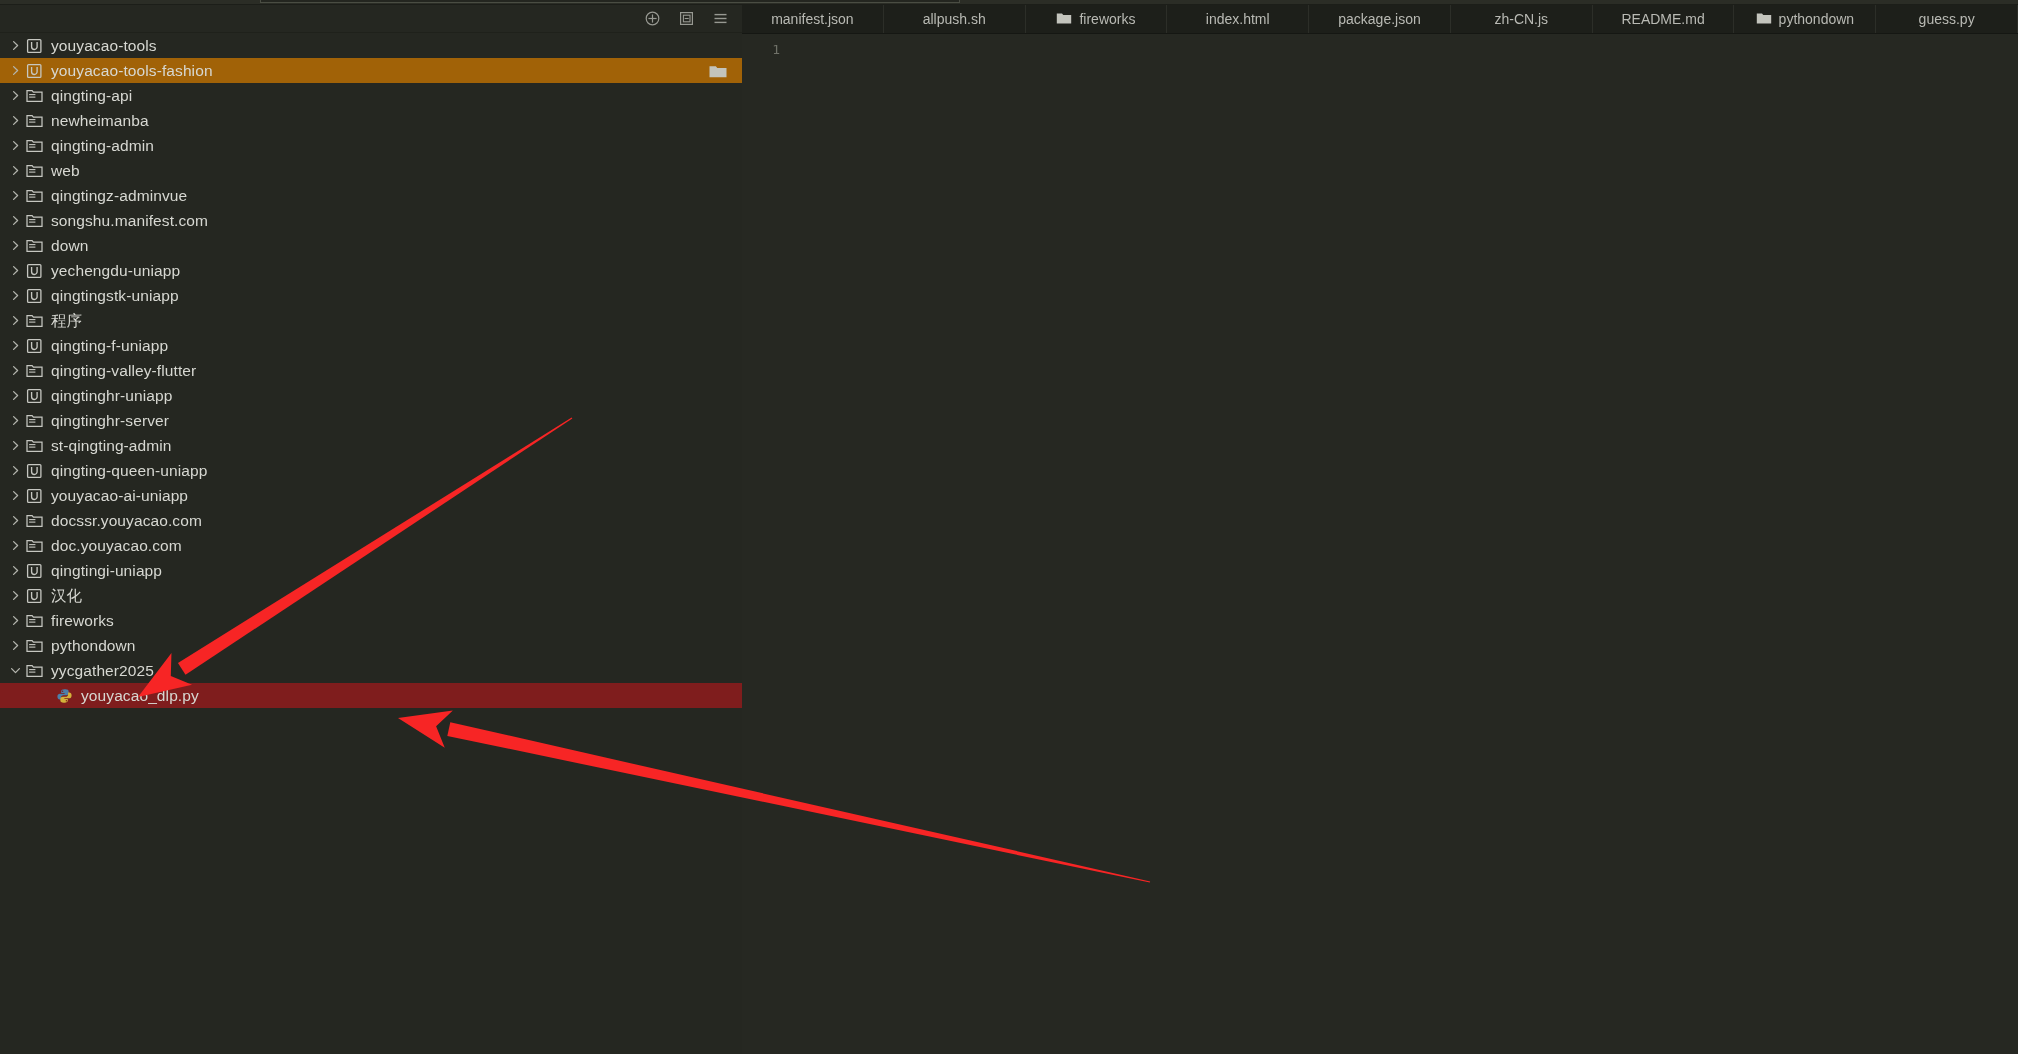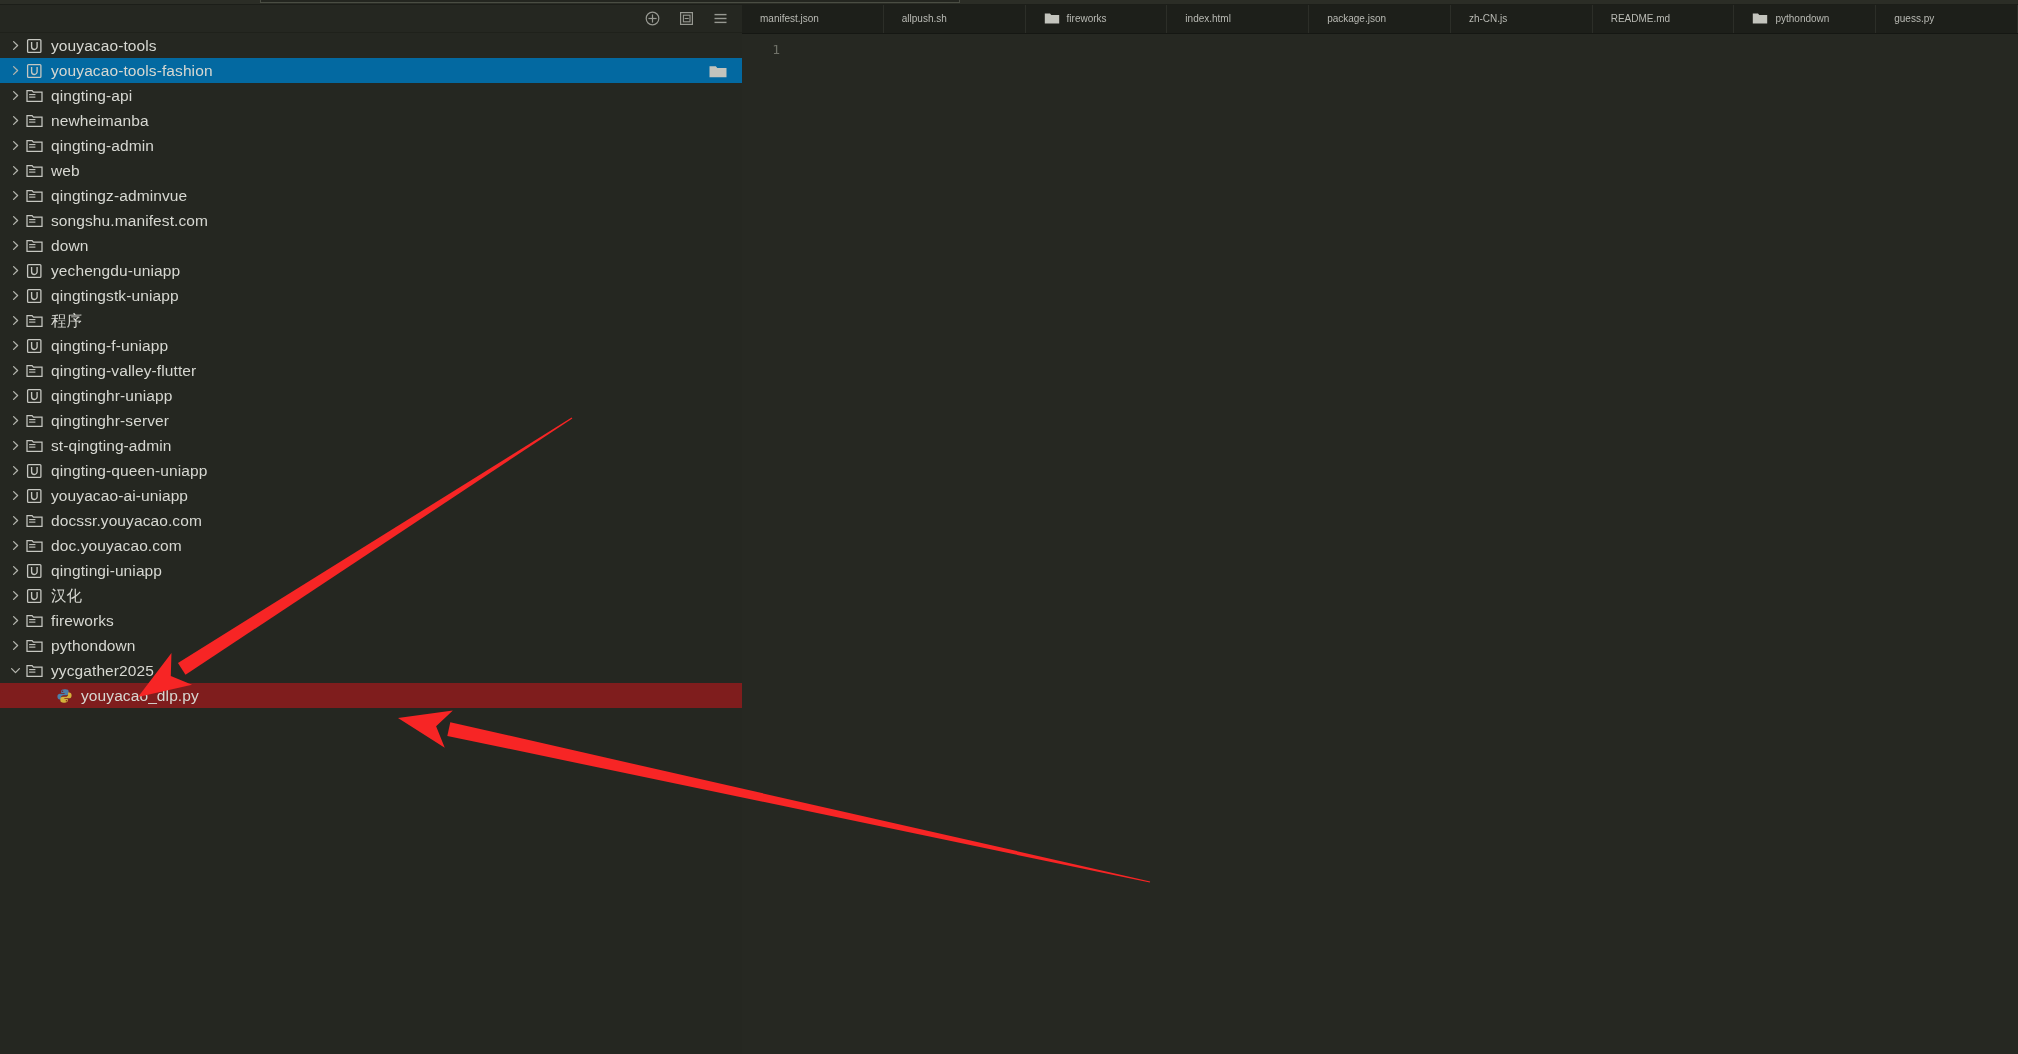--- a/index.html
+++ b/index.html
@@ -82,21 +82,21 @@
   .tree-row {
     position: relative;
     display: flex;
     align-items: center;
     height: 25px;
     padding-left: 6px;
     box-sizing: border-box;
     cursor: pointer;
     white-space: nowrap;
   }
-  .tree-row.selected-hover { background: #0369a1; align-items: center; }
+  .tree-row.selected-hover { background: #a16207; align-items: center; }
   .tree-row.selected-file  { background: #7f1d1d; }
 
   .twisty {
     width: 18px;
     height: 25px;
     flex: 0 0 18px;
     display: flex;
     align-items: center;
     justify-content: center;
   }
@@ -139,29 +139,29 @@
     height: 29px;
     background: #1d1f1a;
     display: flex;
     align-items: stretch;
     border-bottom: 1px solid #151713;
     z-index: 20;
   }
   .tab {
     display: flex;
     align-items: center;
-    justify-content: flex-start;
+    justify-content: center;
     gap: 7px;
     min-width: 0;
     height: 29px;
     padding: 0 18px;
     box-sizing: border-box;
     border-right: 1px solid #2c2e28;
     color: #b9bab4;
-    font-size: 10px;
+    font-size: 14px;
     cursor: pointer;
     white-space: nowrap;
     background: #1d1f1a;
     flex: 1 1 0;
   }
   .tab .tab-icon { display: flex; align-items: center; }
   .tab .tab-icon svg { display: block; }
 
   
   .editor {

